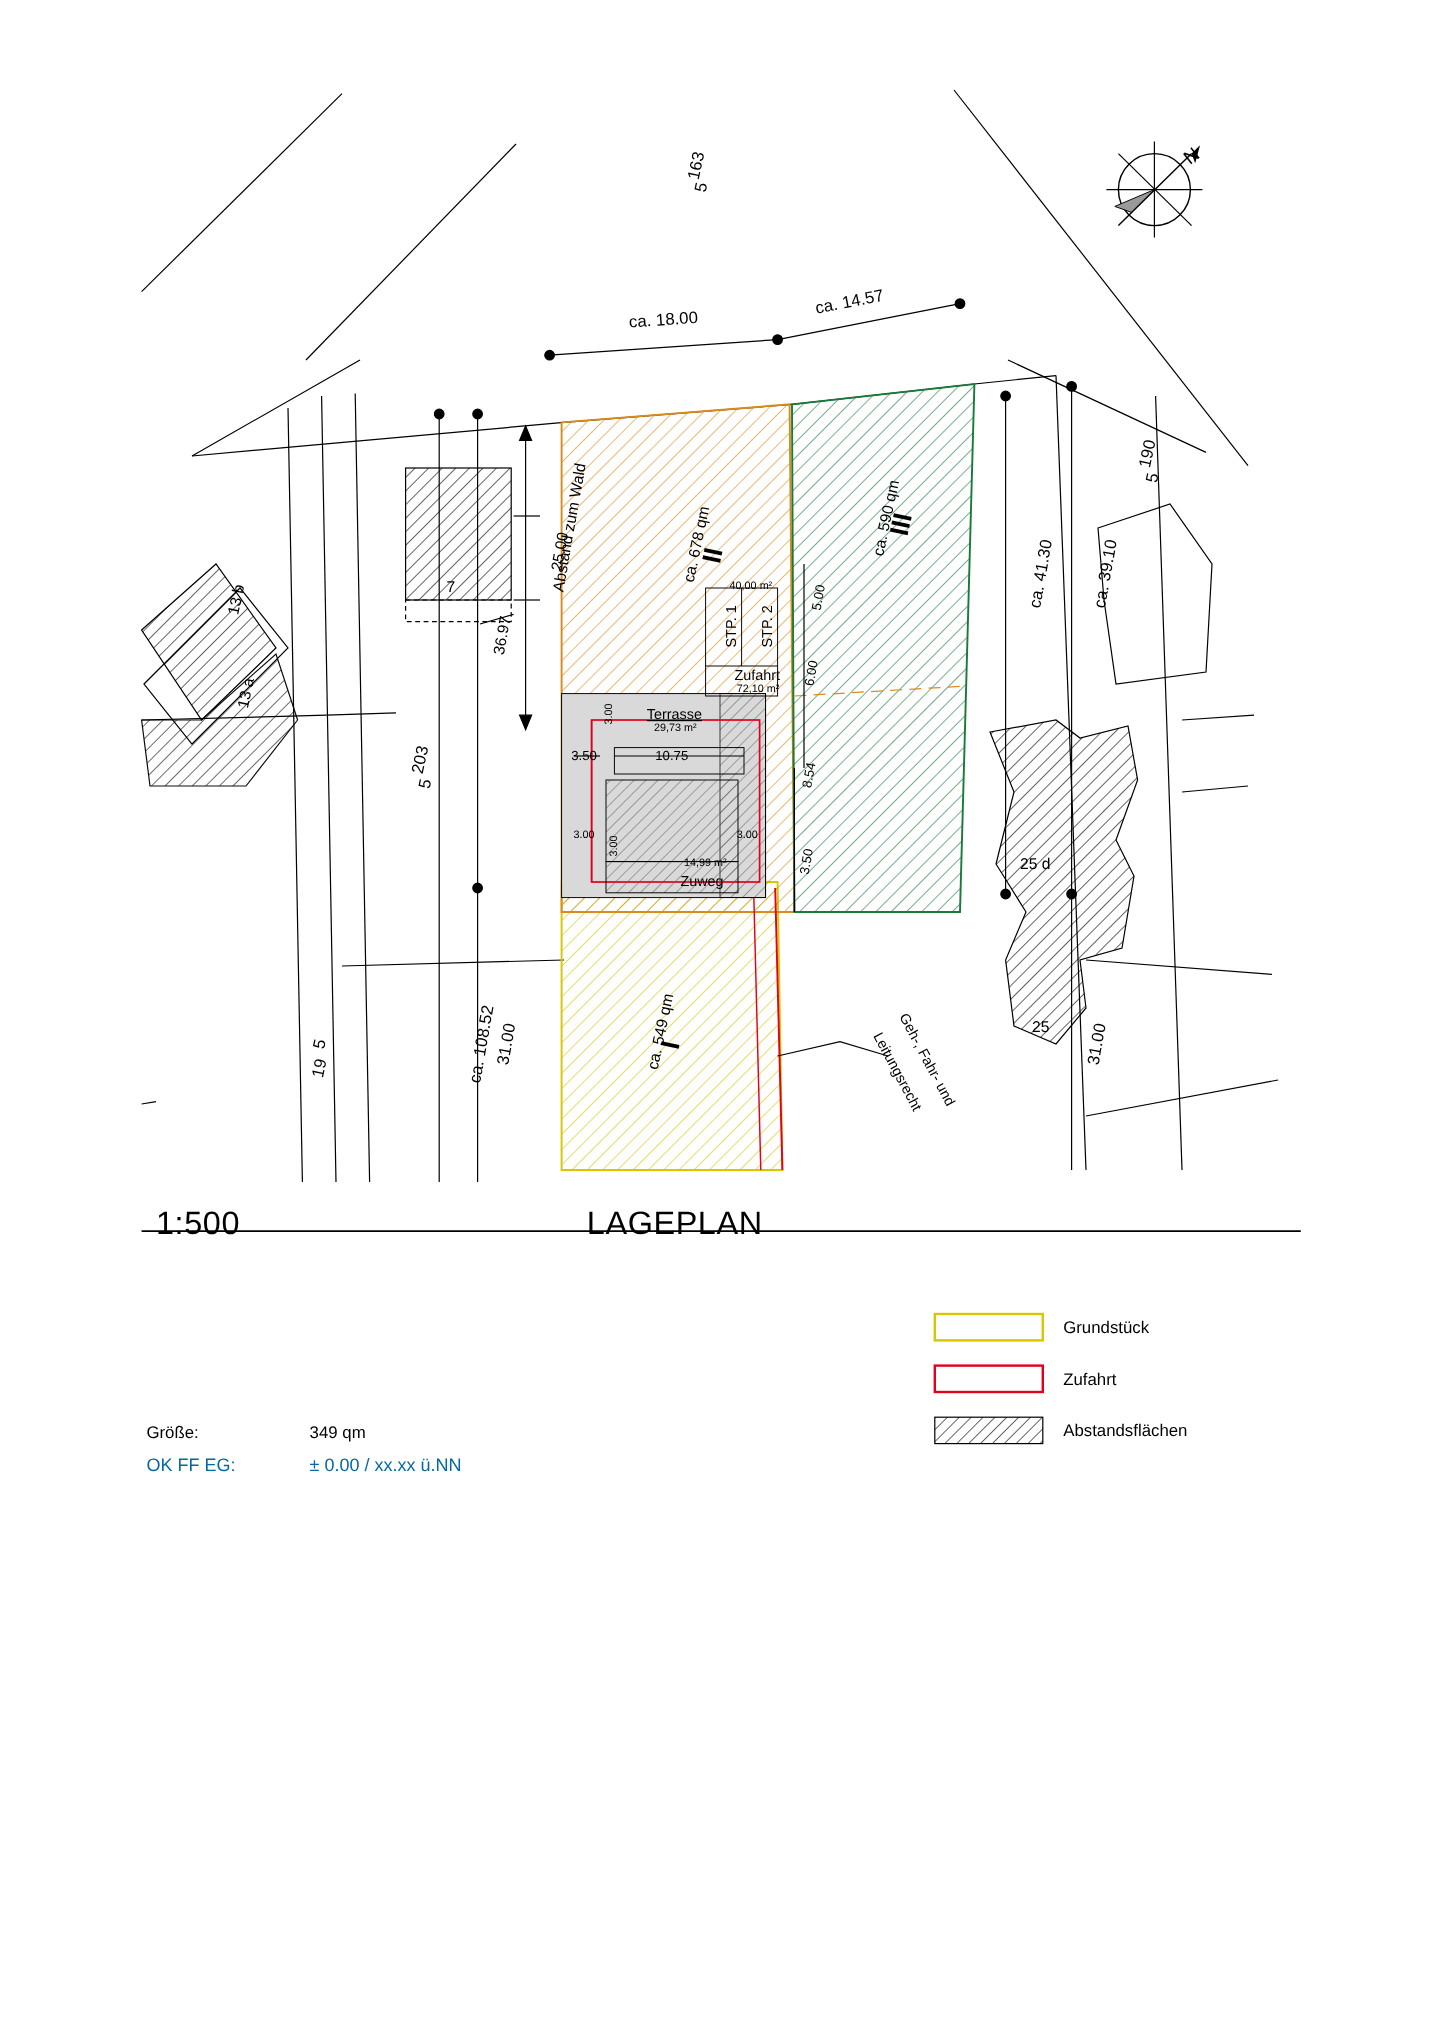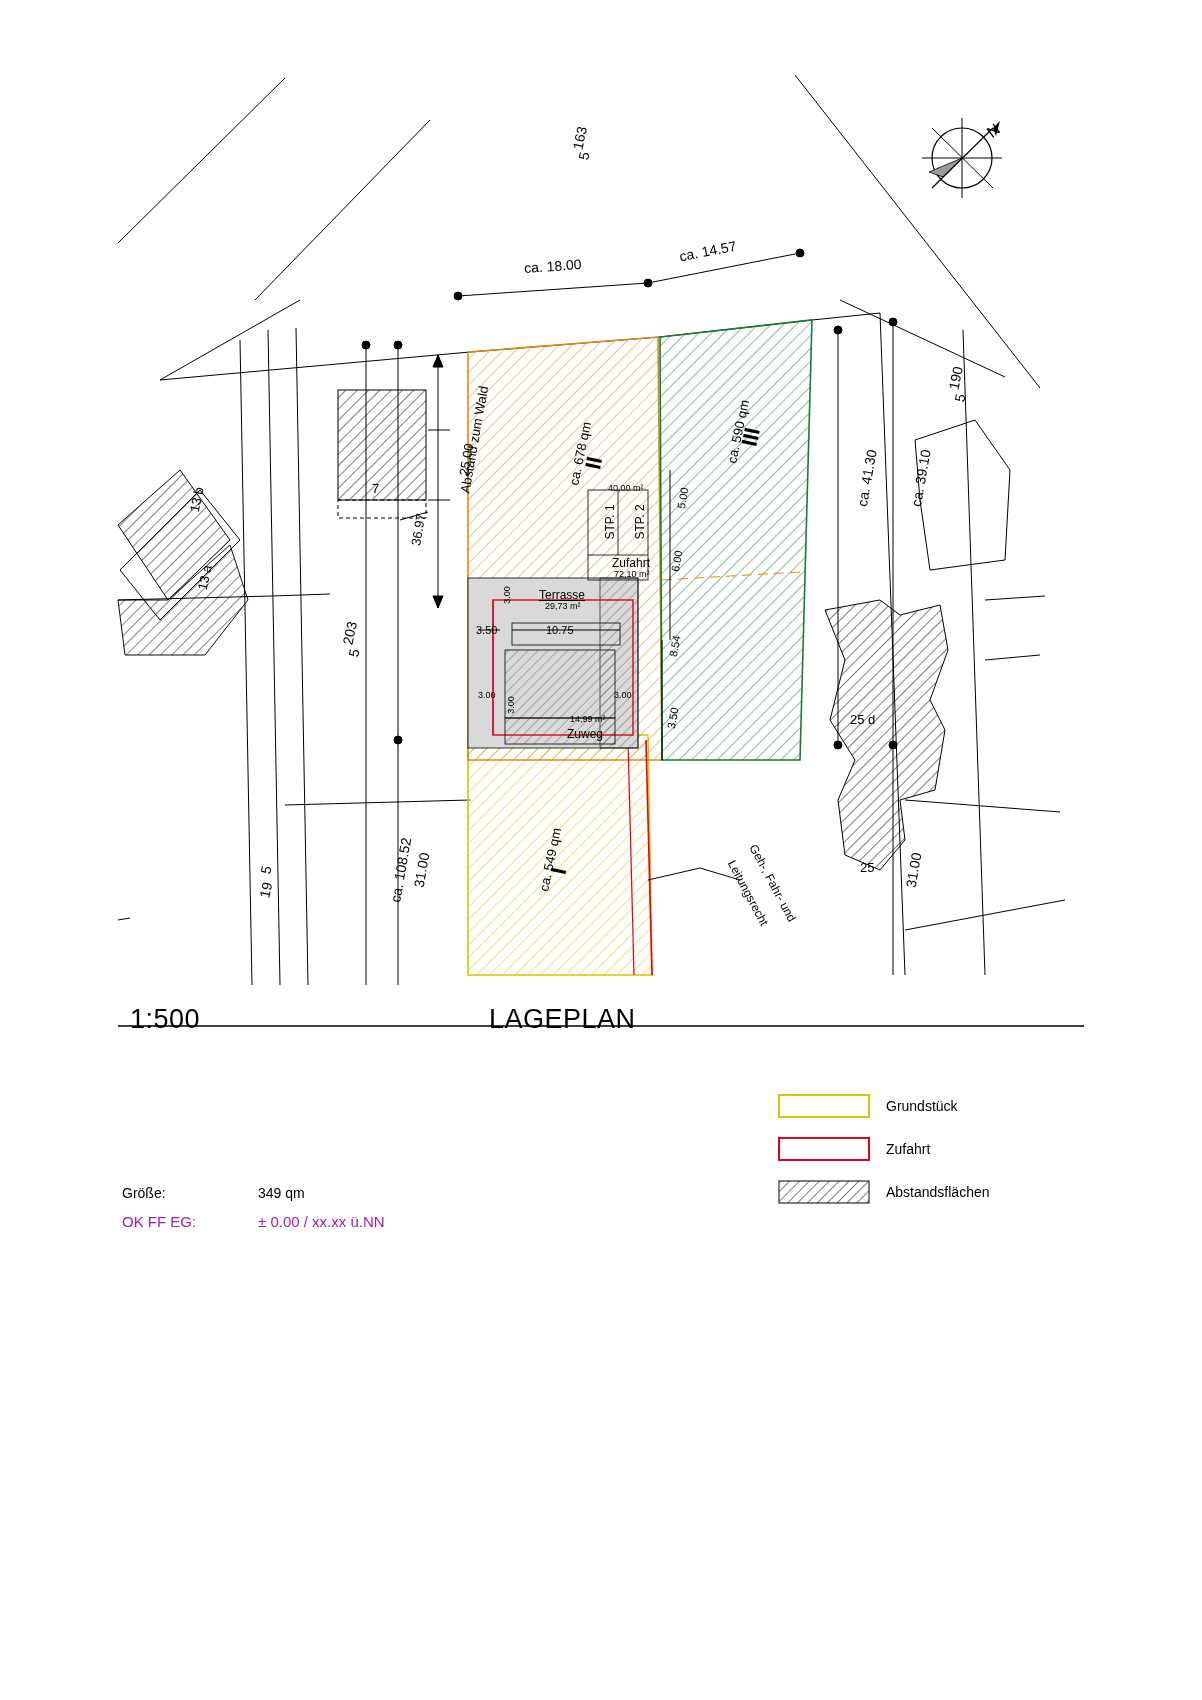--- a/index.html
+++ b/index.html
@@ -44,21 +44,21 @@
     font-size: 27px;
     letter-spacing: 0.5px;
   }
   .legend-label {
     font-size: 14px;
   }
   .info-label {
     font-size: 14px;
   }
   .info-red {
-    color: #a21caf;
+    color: #0369a1;
     font-size: 15px;
   }
 </style>
 </head>
 <body>
 
 <div id="sheet">
 
   <svg class="plan" viewBox="0 0 1202 1700">
     <defs>
@@ -231,21 +231,21 @@
   <div class="txt" style="left:944px;top:370px;font-size:14px;transform:rotate(-78deg);">190</div>
   <div class="txt" style="left:956px;top:390px;font-size:14px;transform:rotate(-78deg);">5</div>
   <div class="txt" style="left:338px;top:625px;font-size:14px;transform:rotate(-78deg);">203</div>
   <div class="txt" style="left:350px;top:645px;font-size:14px;transform:rotate(-78deg);">5</div>
   <div class="txt" style="left:262px;top:862px;font-size:14px;transform:rotate(-78deg);">5</div>
   <div class="txt" style="left:258px;top:882px;font-size:14px;transform:rotate(-78deg);">19</div>
   <div class="txt" style="left:184px;top:492px;font-size:13px;transform:rotate(-78deg);">13 b</div>
   <div class="txt" style="left:192px;top:570px;font-size:13px;transform:rotate(-78deg);">13 a</div>
   <div class="txt" style="left:372px;top:481px;font-size:13px;">7</div>
   <div class="txt" style="left:850px;top:712px;font-size:13px;">25 d</div>
-  <div class="txt" style="left:860px;top:848px;font-size:13px;margin-top:12px;">25</div>
+  <div class="txt" style="left:860px;top:848px;font-size:13px;">25</div>
 
   <div class="txt" style="left:556px;top:858px;font-size:22px;font-weight:bold;transform:rotate(-78deg);">I</div>
   <div class="txt" style="left:518px;top:852px;font-size:13px;transform:rotate(-78deg);">ca. 549 qm</div>
   <div class="txt" style="left:588px;top:450px;font-size:22px;font-weight:bold;transform:rotate(-78deg);">II</div>
   <div class="txt" style="left:548px;top:446px;font-size:13px;transform:rotate(-78deg);">ca. 678 qm</div>
   <div class="txt" style="left:742px;top:424px;font-size:22px;font-weight:bold;transform:rotate(-78deg);">III</div>
   <div class="txt" style="left:706px;top:424px;font-size:13px;transform:rotate(-78deg);">ca. 590 qm</div>
 
   <div class="txt" style="left:524px;top:258px;font-size:14px;transform:rotate(-4deg);">ca. 18.00</div>
   <div class="txt" style="left:679px;top:243px;font-size:14px;transform:rotate(-11deg);">ca. 14.57</div>

